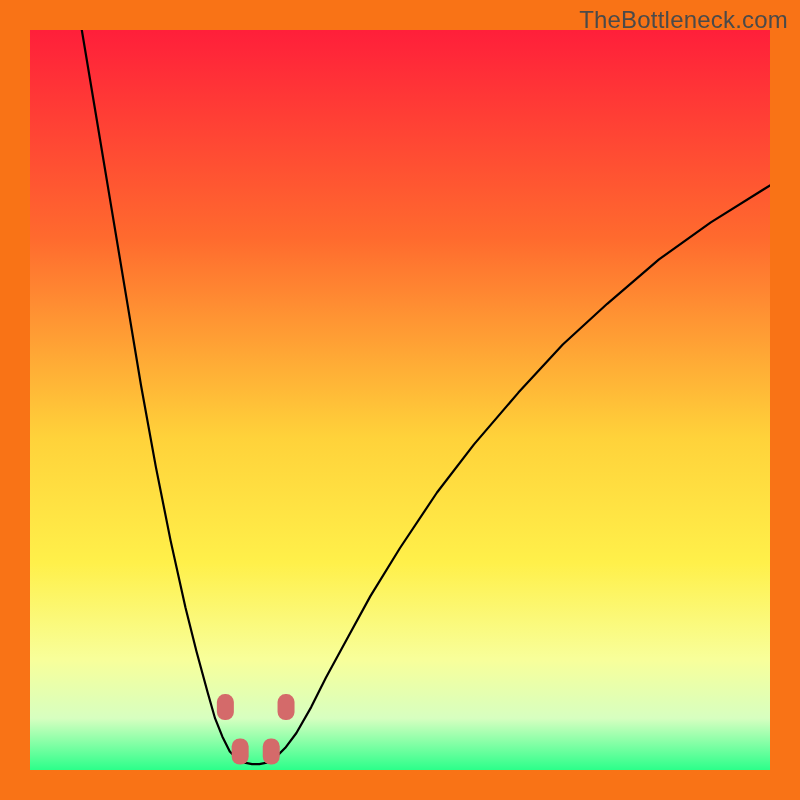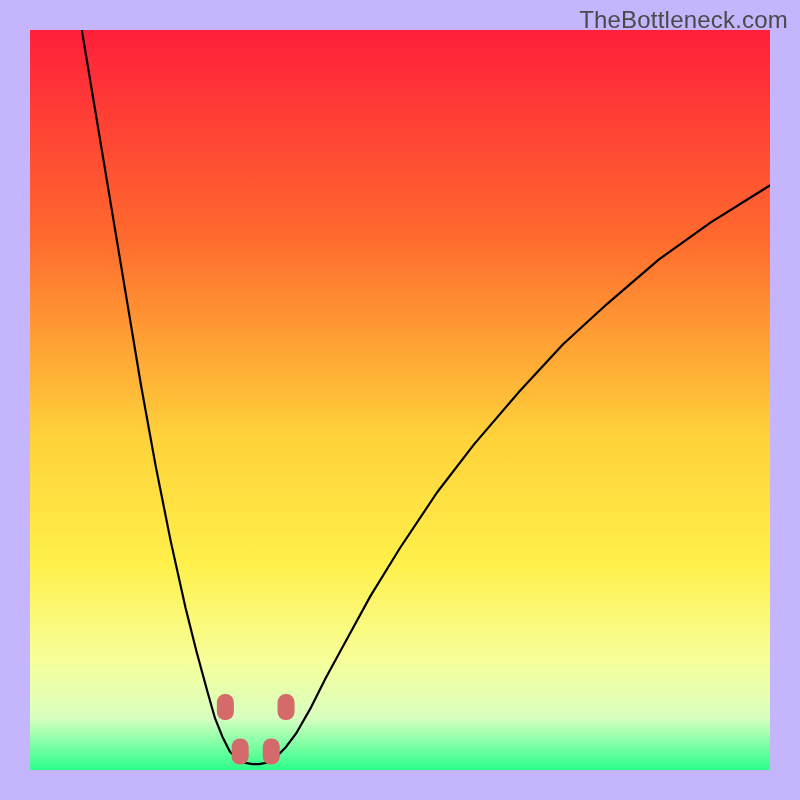--- a/index.html
+++ b/index.html
@@ -7,21 +7,21 @@
     padding: 0;
     width: 800px;
     height: 800px;
     background: #000;
     font-family: Arial, Helvetica, sans-serif;
     overflow: hidden;
   }
   .frame {
     position: absolute;
     inset: 0;
-    background: #c4b5fd;
+    background: #f97316;
   }
   .watermark {
     position: absolute;
     top: 6px;
     right: 12px;
     color: #4a4a4a;
     font-size: 24px;
     font-weight: 400;
     letter-spacing: 0.2px;
     user-select: none;

